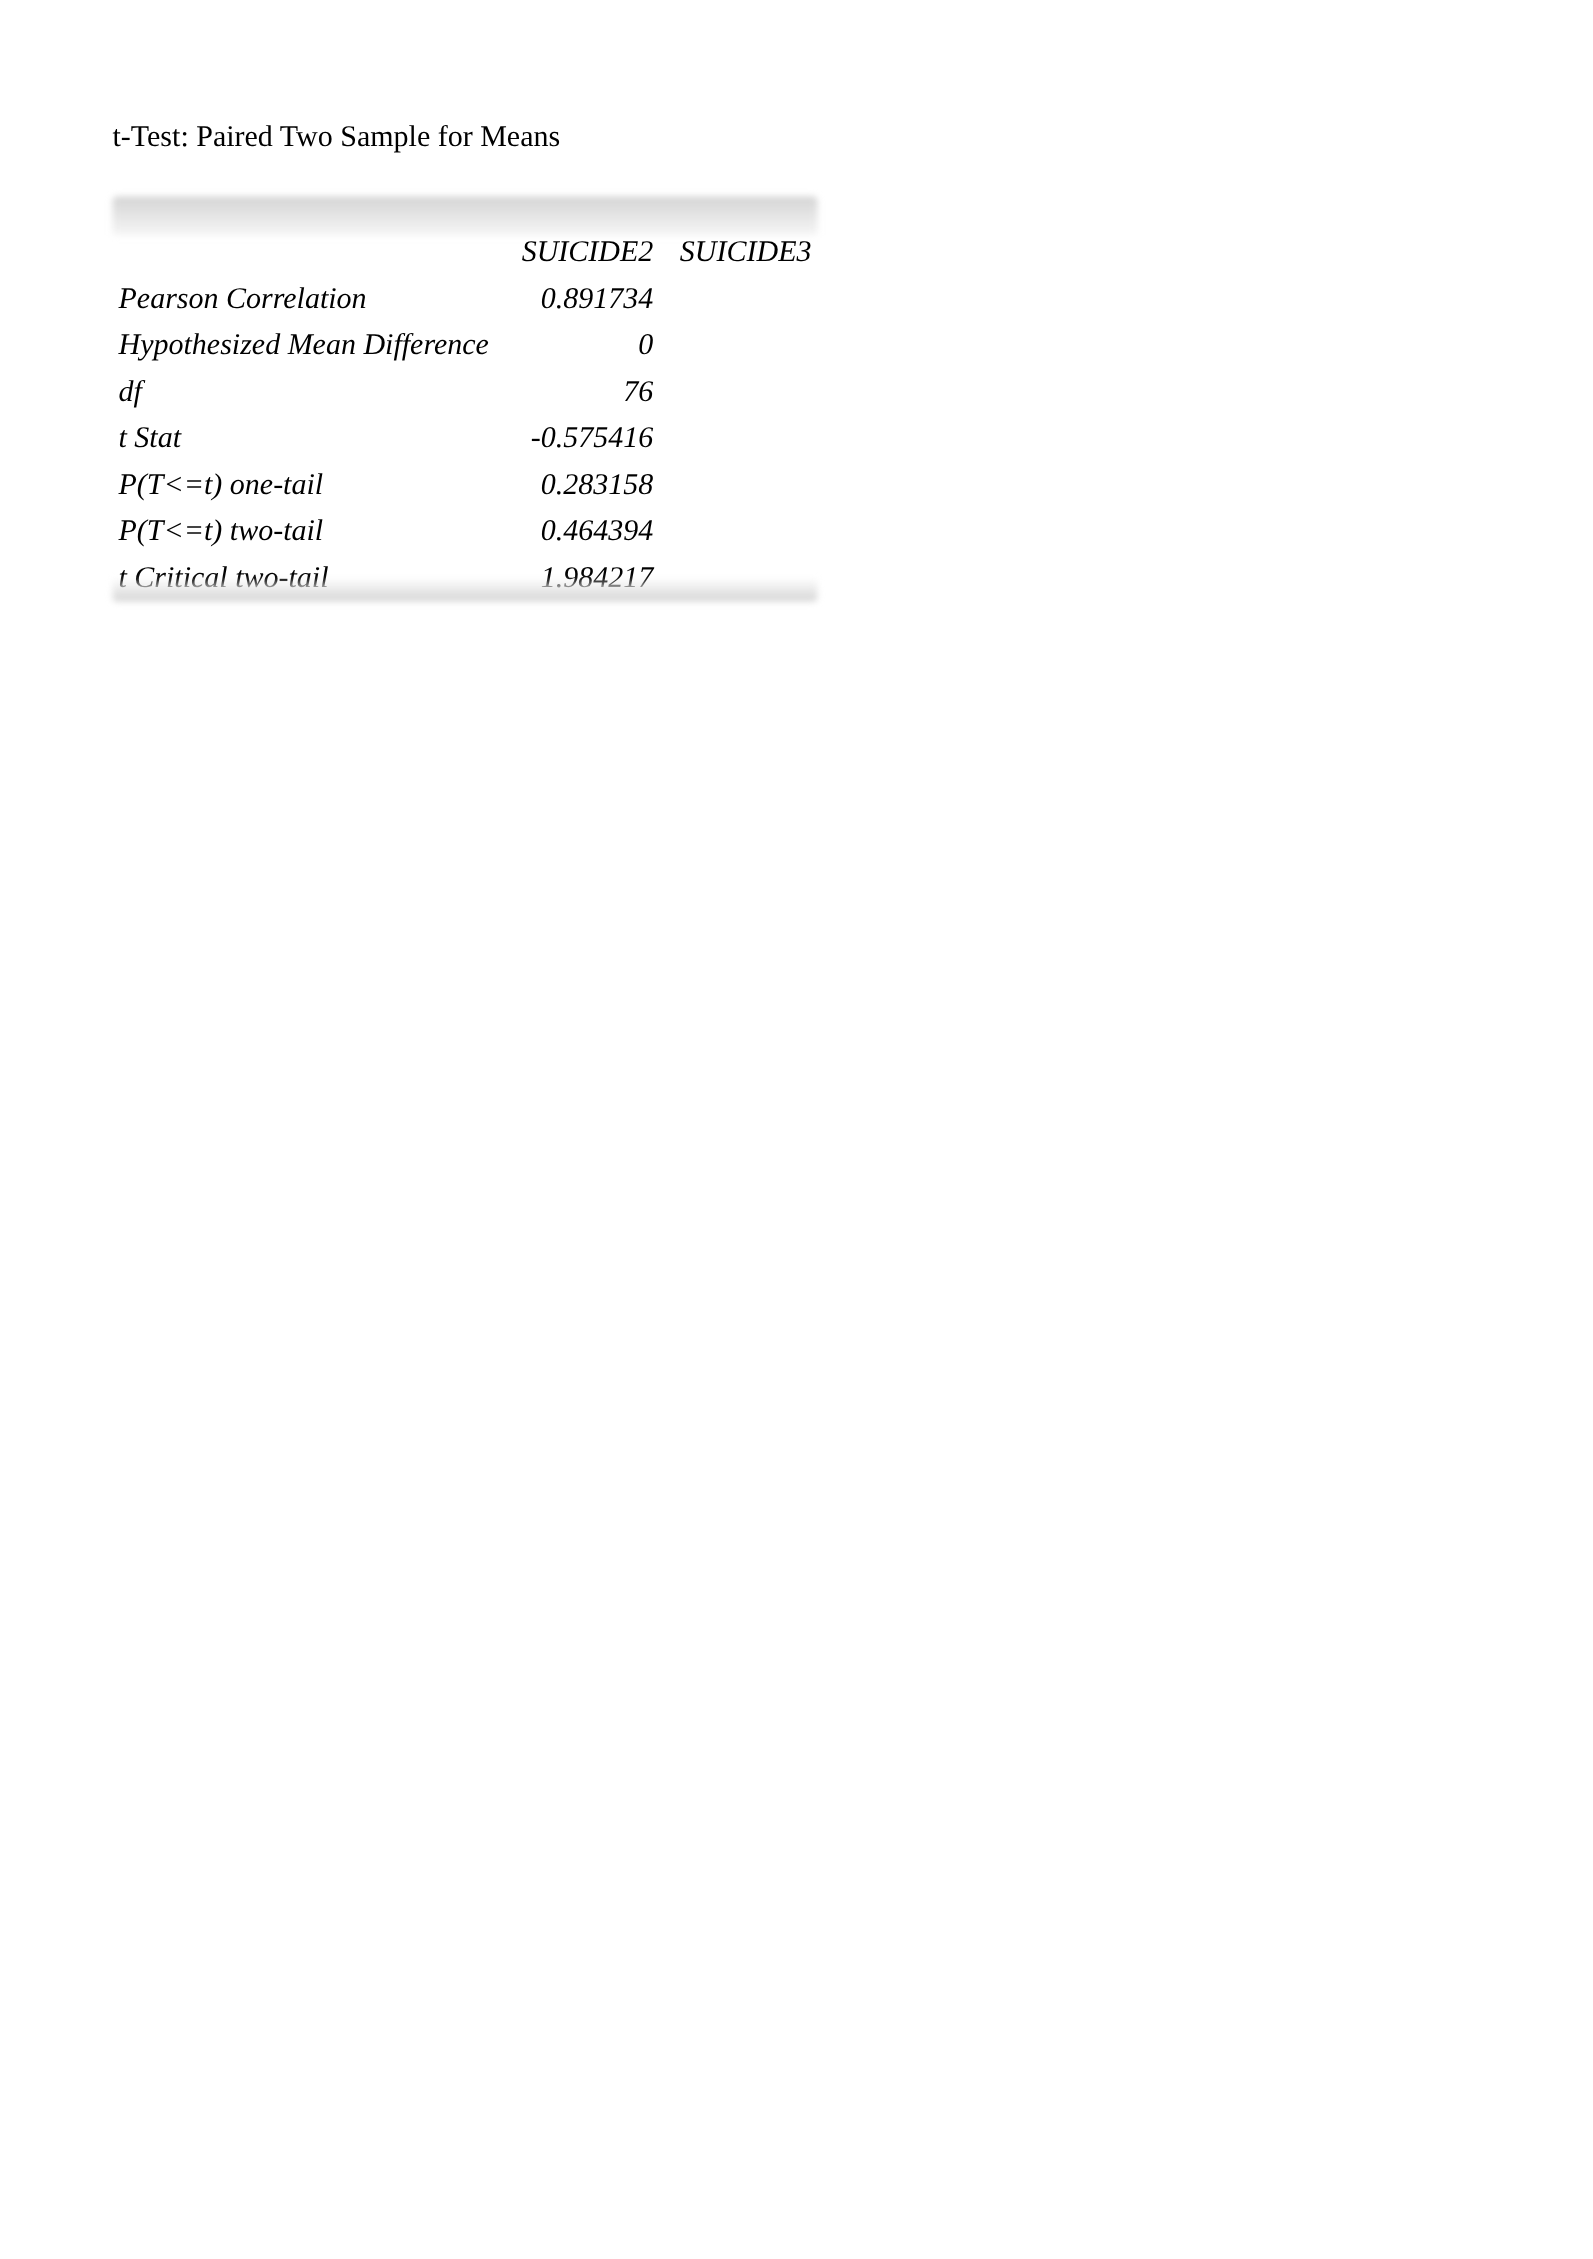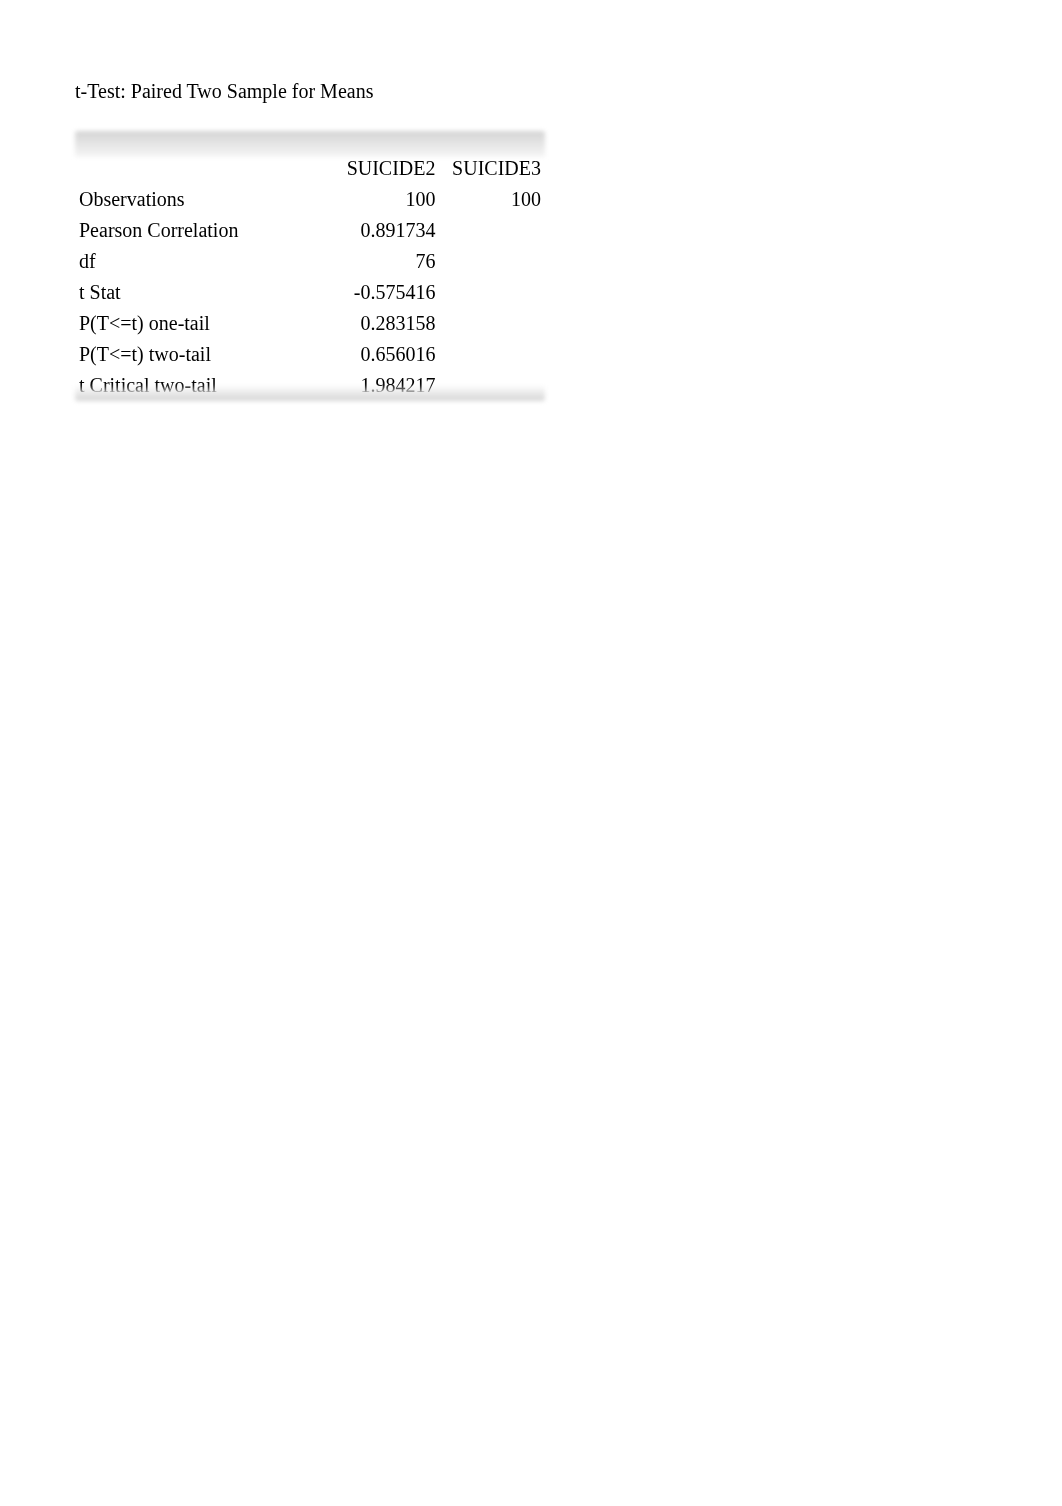--- a/index.html
+++ b/index.html
@@ -46,20 +46,21 @@
       filter: blur(2px);
       z-index: 3;
       border-radius: 0 0 3px 3px;
       pointer-events: none;
     }
     table {
       border-collapse: collapse;
       width: 100%;
       position: relative;
       z-index: 2;
+      font-style: italic;
     }
     th, td {
       font-weight: normal;
       padding: 2px 4px 3px 4px;
       vertical-align: bottom;
       line-height: 1.3;
     }
     .col-label {
       text-align: left;
       width: 245px;
@@ -83,47 +84,47 @@
     <table>
       <thead>
         <tr>
           <th class="col-label"></th>
           <th class="col-v1">SUICIDE2</th>
           <th class="col-v2">SUICIDE3</th>
         </tr>
       </thead>
       <tbody>
         <tr>
-          <td class="col-label">Observations</td>
-          <td class="col-v1">100</td>
-          <td class="col-v2">100</td>
+          <td class="col-label">Pearson Correlation</td>
+          <td class="col-v1">0.891734</td>
+          <td class="col-v2"></td>
         </tr>
         <tr>
-          <td class="col-label">Pearson Correlation</td>
-          <td class="col-v1">0.891734</td>
+          <td class="col-label">Hypothesized Mean Difference</td>
+          <td class="col-v1">0</td>
           <td class="col-v2"></td>
         </tr>
         <tr>
           <td class="col-label">df</td>
           <td class="col-v1">76</td>
           <td class="col-v2"></td>
         </tr>
         <tr>
           <td class="col-label">t Stat</td>
           <td class="col-v1">-0.575416</td>
           <td class="col-v2"></td>
         </tr>
         <tr>
           <td class="col-label">P(T&lt;=t) one-tail</td>
           <td class="col-v1">0.283158</td>
           <td class="col-v2"></td>
         </tr>
         <tr>
           <td class="col-label">P(T&lt;=t) two-tail</td>
-          <td class="col-v1">0.656016</td>
+          <td class="col-v1">0.464394</td>
           <td class="col-v2"></td>
         </tr>
         <tr>
           <td class="col-label">t Critical two-tail</td>
           <td class="col-v1">1.984217</td>
           <td class="col-v2"></td>
         </tr>
       </tbody>
     </table>
     <div class="blur-bottom"></div>

